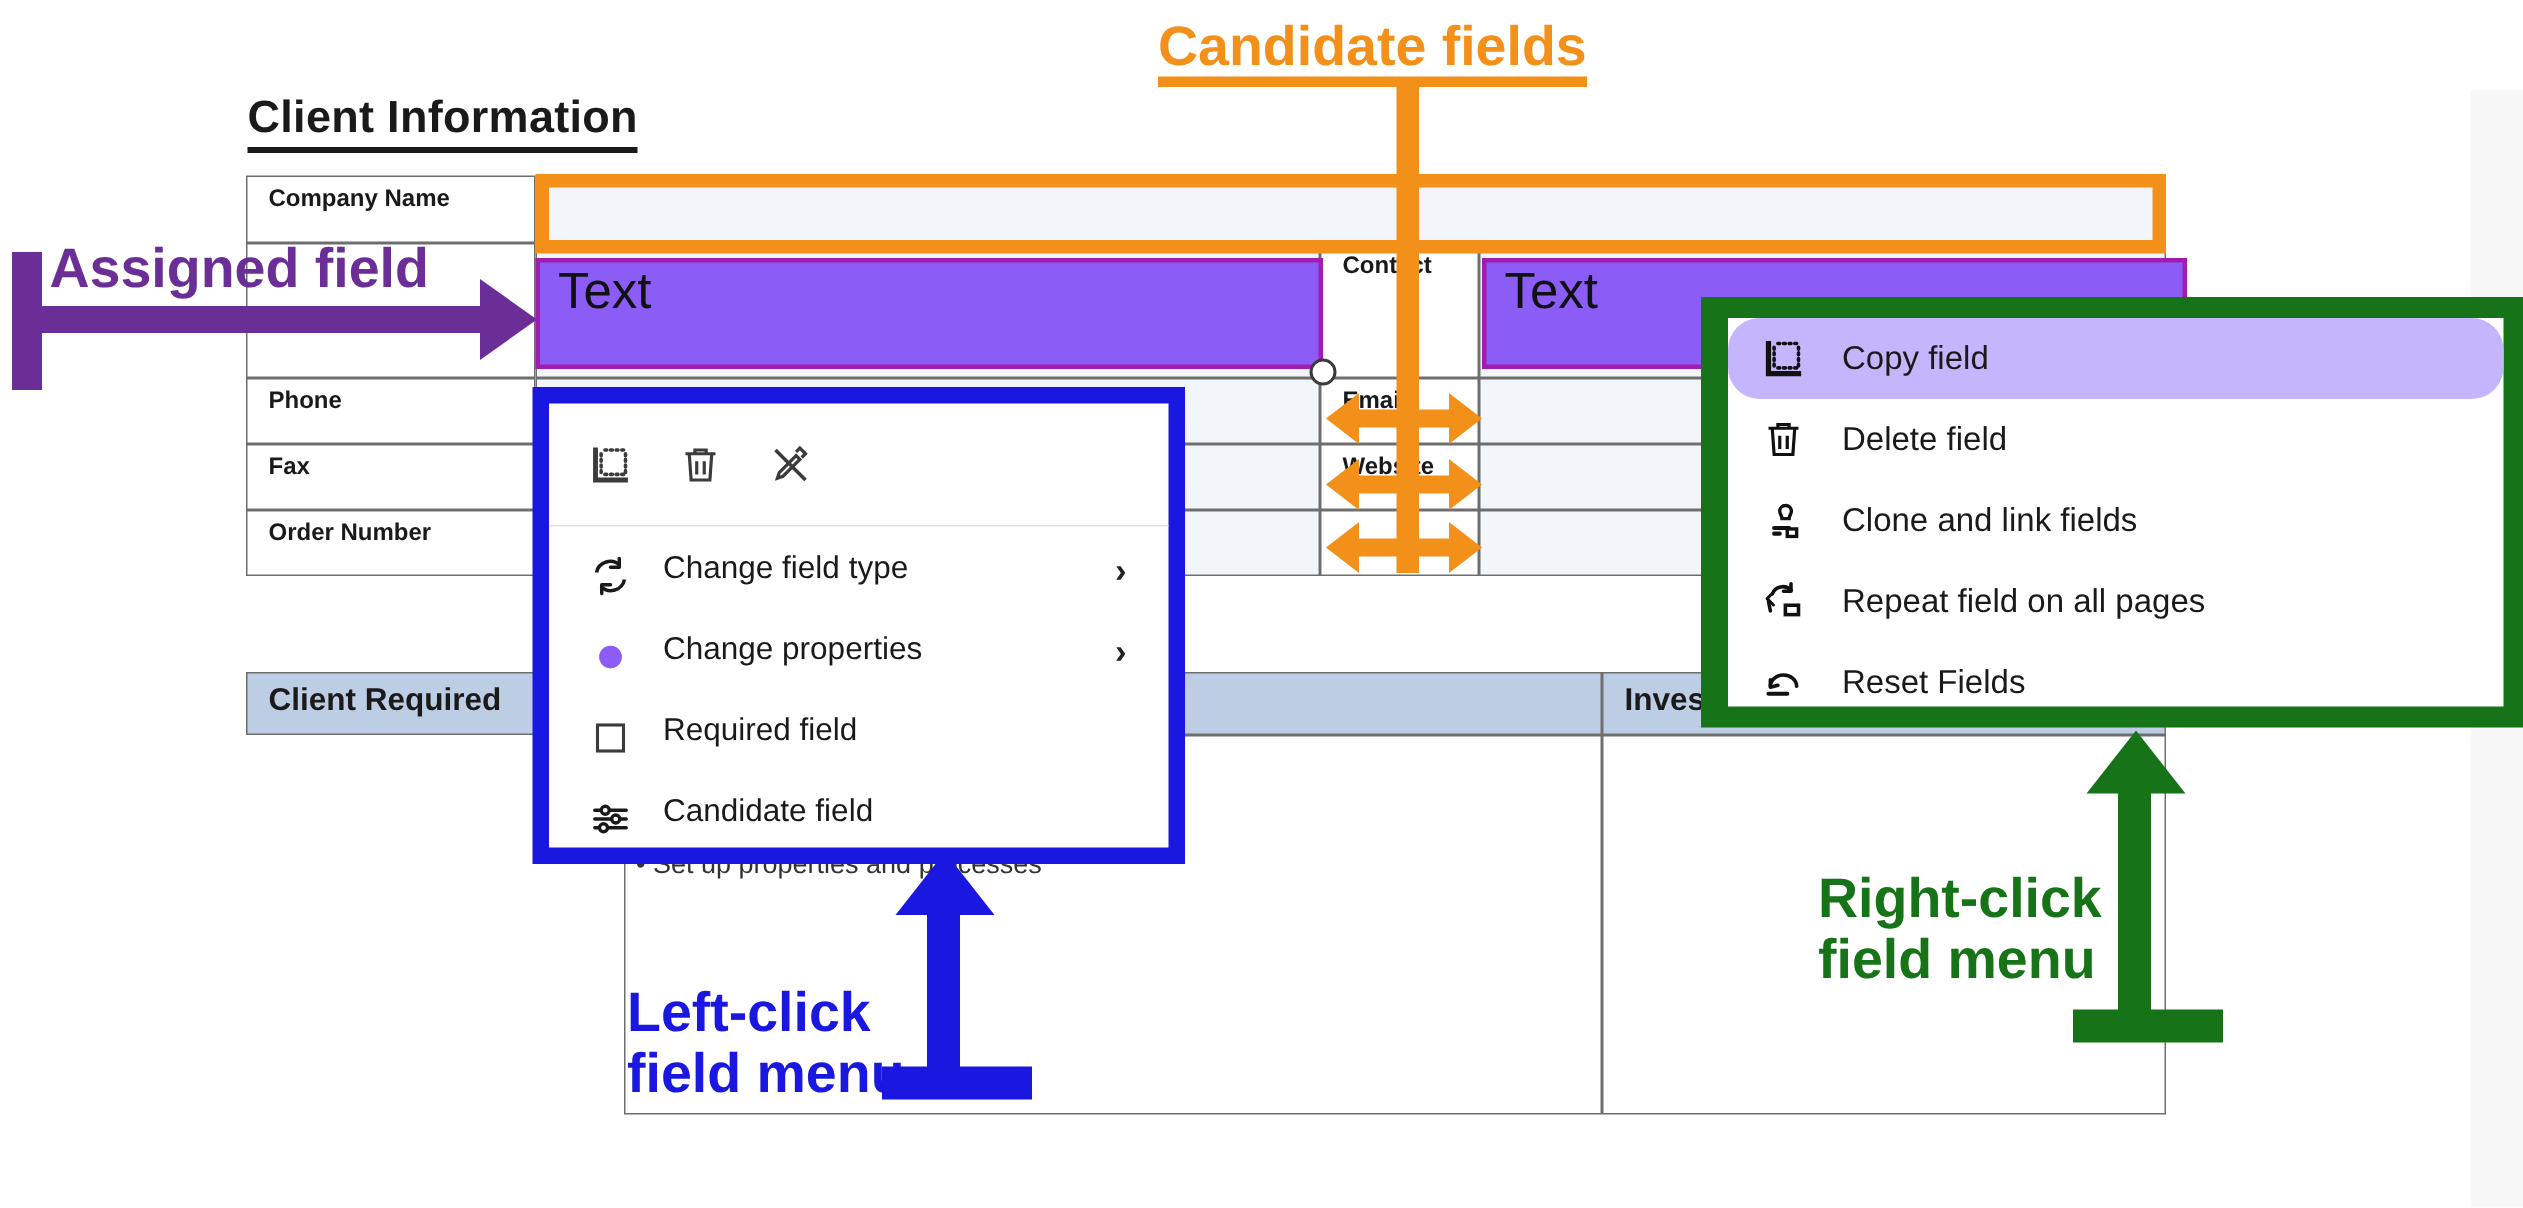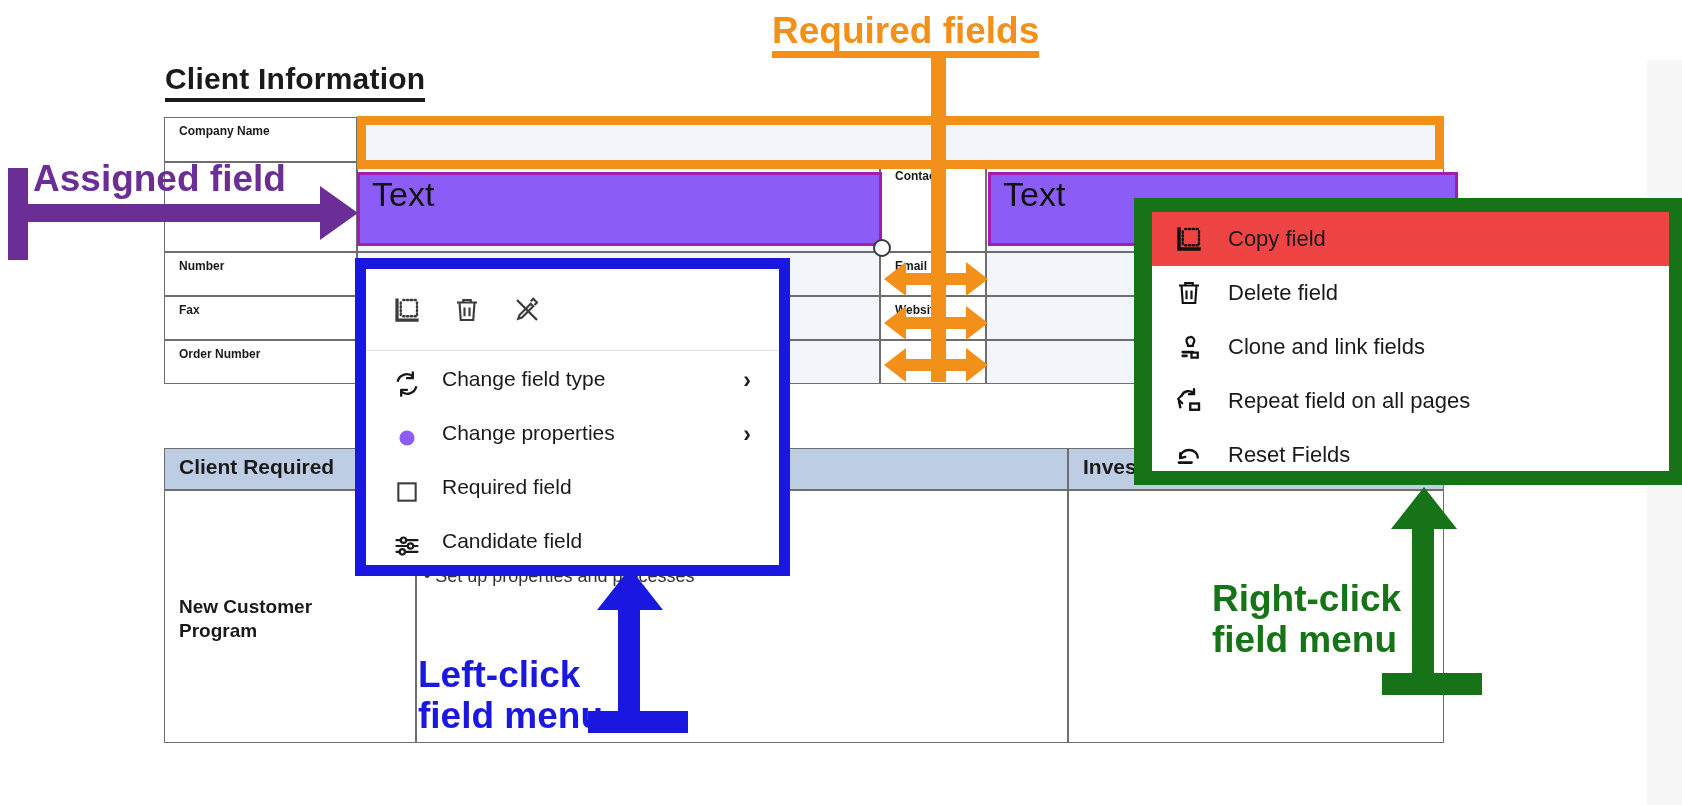--- a/index.html
+++ b/index.html
@@ -14,21 +14,21 @@
 
   
   .doc-title{
     position:absolute;left:165px;top:63px;font-size:30px;font-weight:bold;color:#1a1a1a;
     letter-spacing:.2px;border-bottom:4px solid #1a1a1a;padding-bottom:3px;line-height:1.05;
   }
 
   
   .tbl-top{position:absolute;left:164px;top:117px;width:1280px;height:265px;}
   .cell{position:absolute;box-sizing:border-box;border:1px solid #6e6e6e;background:#fff;}
-  .cell .lbl{font-size:12px;font-weight:bold;color:#1a1a1a;padding:6px 0 0 14px;display:block;}
+  .cell .lbl{font-size:16px;font-weight:bold;color:#1a1a1a;padding:6px 0 0 14px;display:block;}
   .cell.input{background:#f2f5fa;}
 
   
   .tbl-bot{position:absolute;left:164px;top:448px;width:1280px;height:295px;}
   .bcell{position:absolute;box-sizing:border-box;border:1px solid #6e6e6e;background:#fff;}
   .bcell.hdr{background:#bdcde4;}
   .bcell .bhdr{font-size:21px;font-weight:bold;color:#1a1a1a;padding:6px 0 0 14px;display:block;}
   .bcell .btxt{font-size:19px;font-weight:bold;color:#1a1a1a;padding:10px 0 0 14px;display:block;line-height:1.25;}
   .bullet-line{position:absolute;left:424px;top:566px;font-size:18px;color:#333;white-space:nowrap;}
 
@@ -75,21 +75,21 @@
   .ann-title-blue{position:absolute;font-size:37px;font-weight:bold;color:#1a17e0;line-height:1.12;white-space:nowrap;margin-top:36px;}
   .blue-arrow{position:absolute;}
   .blue-arrow .shaft{position:absolute;background:#1a17e0;}
   .blue-arrow .head{position:absolute;width:0;height:0;border-left:33px solid transparent;border-right:33px solid transparent;border-bottom:42px solid #1a17e0;}
   .blue-arrow .foot{position:absolute;background:#1a17e0;}
 
   
   .menu-green-frame{position:absolute;left:1134px;top:198px;width:548px;height:287px;background:#177317;}
   .menu-green{position:absolute;left:18px;top:14px;width:517px;height:259px;background:#fff;}
   .gitem{position:absolute;left:0;width:100%;height:54px;display:flex;align-items:center;box-sizing:border-box;padding-left:20px;}
-  .gitem.sel{background:#ef4444;}
+  .gitem.sel{background:#c4b5fd;border-radius:21px;}
   .gitem .gi-ico{width:34px;height:34px;display:flex;align-items:center;justify-content:center;flex:0 0 34px;}
   .gitem .gi-lbl{font-size:22px;color:#1a1a1a;margin-left:22px;white-space:nowrap;}
 
   .ann-title-green{position:absolute;font-size:37px;font-weight:bold;color:#177317;line-height:1.12;white-space:nowrap;}
   .green-arrow{position:absolute;}
   .green-arrow .shaft{position:absolute;background:#177317;}
   .green-arrow .head{position:absolute;width:0;height:0;border-left:33px solid transparent;border-right:33px solid transparent;border-bottom:42px solid #177317;}
   .green-arrow .foot{position:absolute;background:#177317;}
 
   svg{display:block;}
@@ -114,21 +114,21 @@
       <span class="lbl"></span>
     </div>
     <div class="cell input" style="left:193px;top:45px;width:523px;height:90px;"></div>
 
     <div class="cell" style="left:716px;top:45px;width:106px;height:90px;">
       <span class="lbl">Contact</span>
     </div>
     <div class="cell input" style="left:822px;top:45px;width:458px;height:90px;"></div>
 
     <div class="cell" style="left:0;top:135px;width:193px;height:44px;">
-      <span class="lbl">Number</span>
+      <span class="lbl">Phone</span>
     </div>
     <div class="cell input" style="left:193px;top:135px;width:523px;height:44px;"></div>
     <div class="cell" style="left:716px;top:135px;width:106px;height:44px;">
       <span class="lbl">Email</span>
     </div>
     <div class="cell input" style="left:822px;top:135px;width:458px;height:44px;"></div>
 
     <div class="cell" style="left:0;top:179px;width:193px;height:44px;">
       <span class="lbl">Fax</span>
     </div>
@@ -148,39 +148,36 @@
 
   <div class="tbl-bot">
     <div class="bcell hdr" style="left:0;top:0;width:252px;height:42px;">
       <span class="bhdr">Client Required</span>
     </div>
     <div class="bcell hdr" style="left:252px;top:0;width:652px;height:42px;"></div>
     <div class="bcell hdr" style="left:904px;top:0;width:376px;height:42px;">
       <span class="bhdr">Investment</span>
     </div>
 
-    <div class="bcell" style="left:0;top:42px;width:252px;height:253px;">
-      <span class="btxt" style="padding-top:104px;">New Customer<br>Program</span>
-    </div>
     <div class="bcell" style="left:252px;top:42px;width:652px;height:253px;"></div>
     <div class="bcell" style="left:904px;top:42px;width:376px;height:253px;"></div>
   </div>
   <div class="bullet-line">• Set up properties and processes</div>
 
   <div class="field" style="left:357px;top:172px;width:525px;height:74px;">
     <span class="ftxt">Text</span>
   </div>
   <div class="handle" style="left:873px;top:239px;"></div>
 
   <div class="field" style="left:988px;top:172px;width:470px;height:74px;">
     <span class="ftxt">Text</span>
   </div>
 
   <div class="ann-orange-box" style="left:357px;top:116px;width:1087px;height:53px;"></div>
-  <div class="ann-title-orange" style="left:772px;top:12px;">Required fields</div>
+  <div class="ann-title-orange" style="left:772px;top:12px;">Candidate fields</div>
   <div class="ann-orange-stem" style="left:931px;top:52px;width:15px;height:330px;"></div>
 
   <div class="dblarrow" style="left:884px;top:262px;width:104px;">
     <span class="hl"></span>
       <span class="bar"></span>
       <span class="hr"></span>
   </div>
   <div class="dblarrow" style="left:884px;top:306px;width:104px;">
     <span class="hl"></span>
       <span class="bar"></span>

